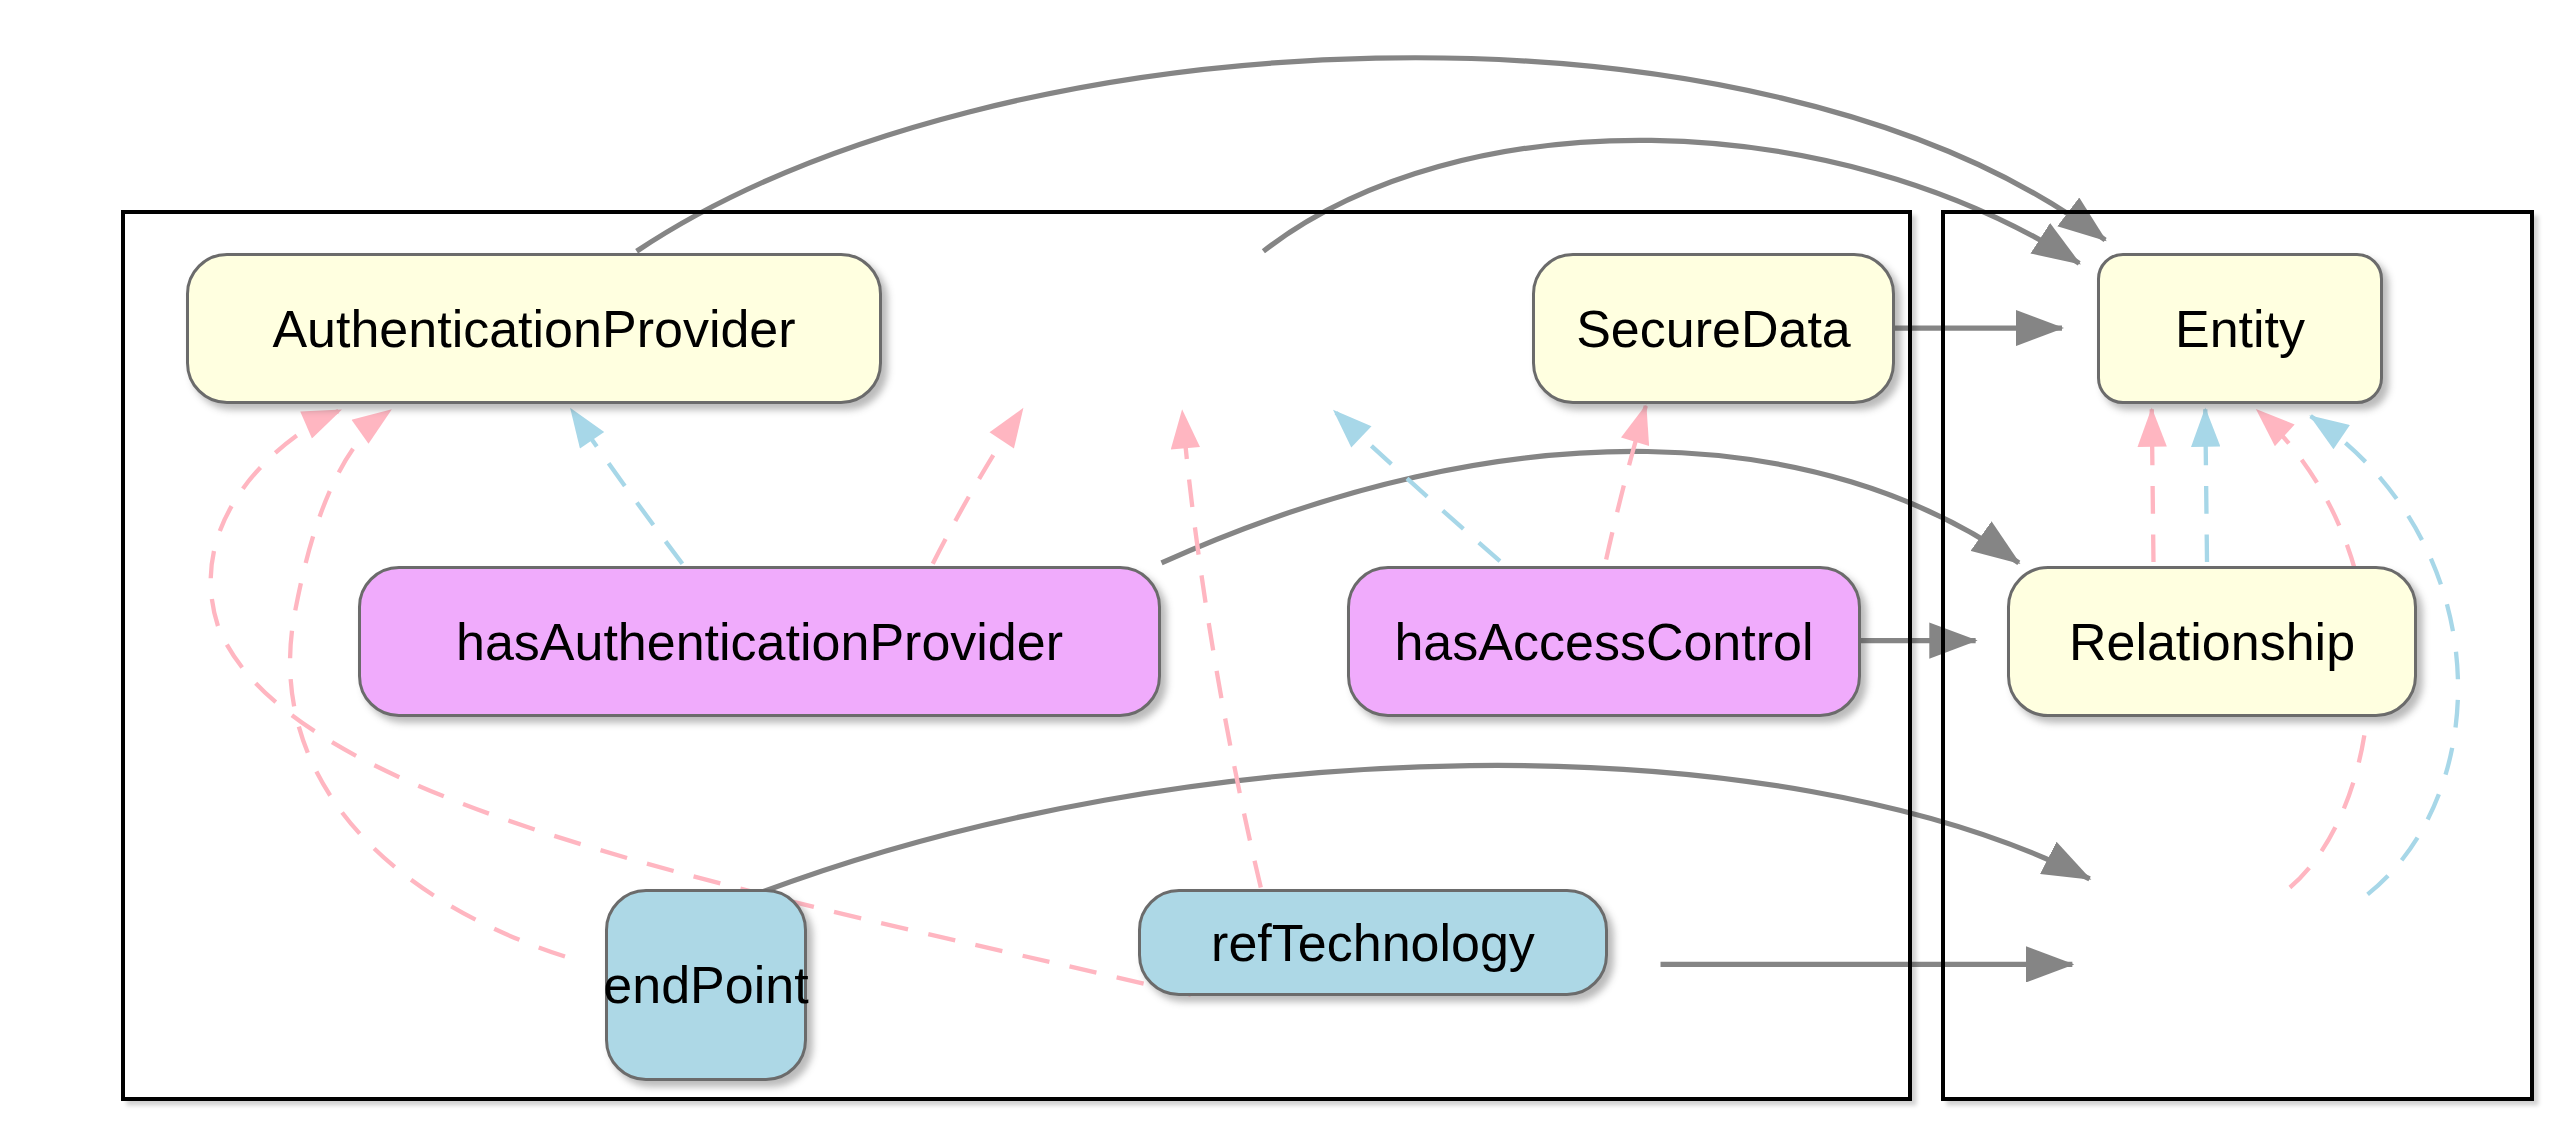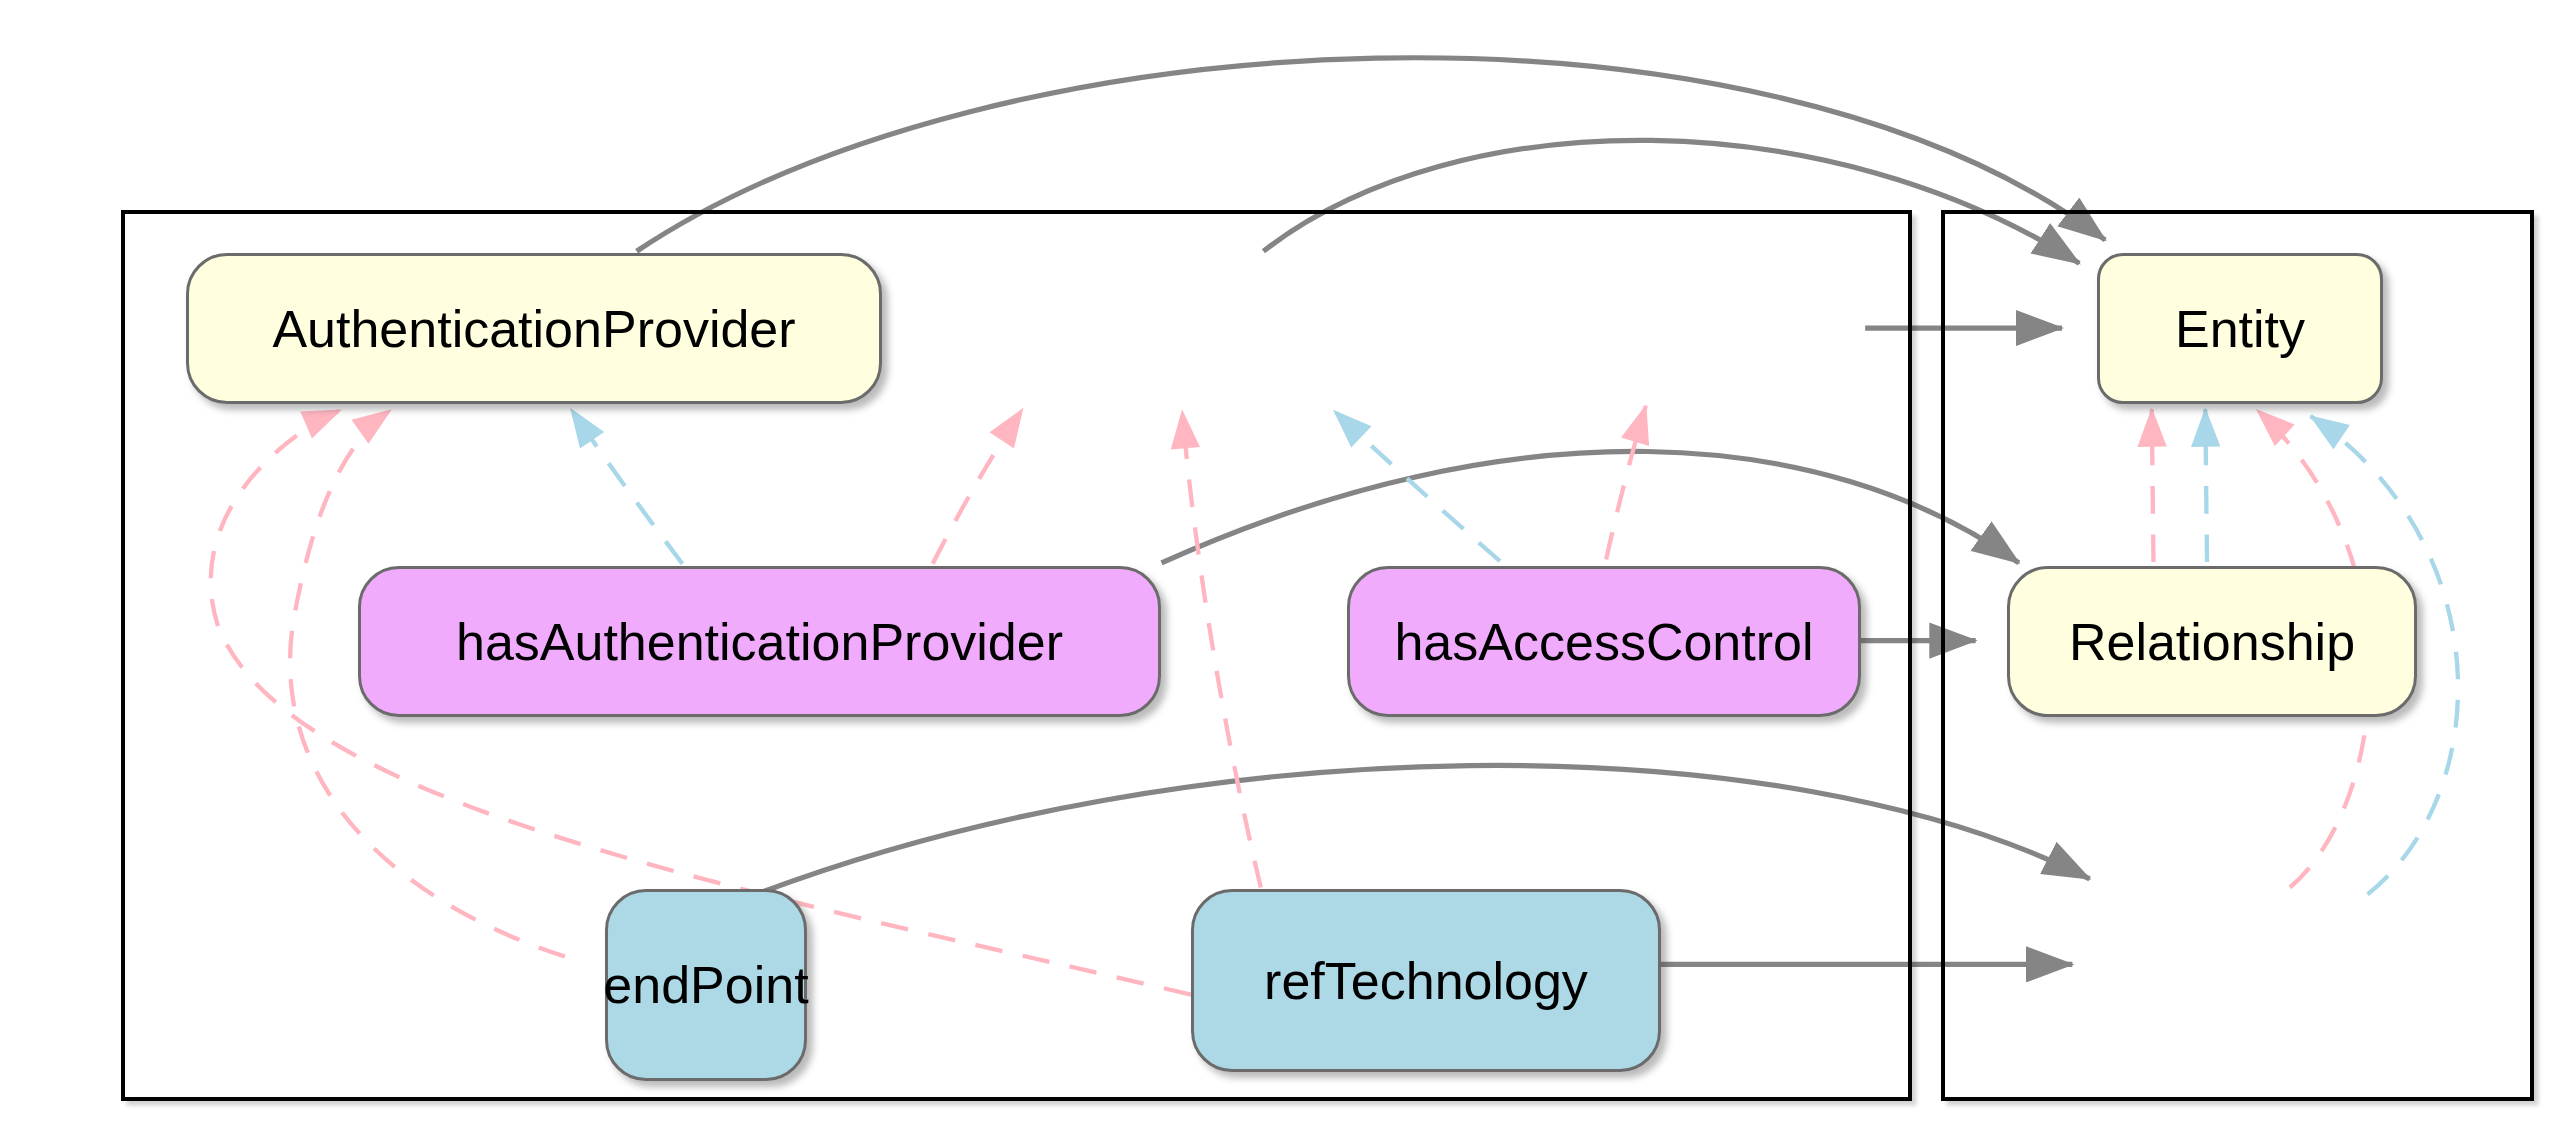--- a/index.html
+++ b/index.html
@@ -33,21 +33,21 @@
   .kind-object-property{background:#f0abfc;}
   .kind-datatype-property{background:#ADD8E6;}
   #node-authentication-provider{left:157px;top:253px;width:696px;height:151px;}
   #node-access-control{left:937px;top:253px;width:471px;height:151px;}
   #node-secure-data{left:1503px;top:253px;width:363px;height:151px;}
   #node-entity{left:2068px;top:253px;width:286px;height:151px;border-radius:26px;}
   #node-has-authentication-provider{left:358px;top:566px;width:803px;height:151px;}
   #node-has-access-control{left:1347px;top:566px;width:514px;height:151px;}
   #node-relationship{left:1978px;top:566px;width:410px;height:151px;}
   #node-end-point{left:565px;top:889px;width:202px;height:192px;margin-left:40px;}
-  #node-ref-technology{left:1191px;top:889px;width:470px;height:183px;}
+  #node-ref-technology{left:1138px;top:889px;width:470px;height:107px;}
   #node-property{left:2077px;top:889px;width:302px;height:151px;}
   .edge{fill:none;}
   .edge-solid-gray{stroke:#858585;stroke-width:6;}
   .edge-dashed-pink{stroke:#FFB6C1;stroke-width:5;stroke-dasharray:32 24;}
   .edge-dashed-blue{stroke:#A7D7E8;stroke-width:5;stroke-dasharray:32 24;}
 </style>
 </head>
 <body>
 
 <div id="canvas">
@@ -85,20 +85,23 @@
         <path d="M 2742,1036 C 2888,920 2895,630 2676,482" class="edge edge-dashed-blue" marker-end="url(#ah-blue)"></path>
       </g>
   </svg>
 
   <div class="cluster" id="cluster-ontology"></div>
   <div class="cluster" id="cluster-metamodel"></div>
 
   <div class="node kind-class" id="node-authentication-provider">
     <span>AuthenticationProvider</span>
   </div>
+  <div class="node kind-class" id="node-secure-data">
+    <span>SecureData</span>
+  </div>
   <div class="node kind-class" id="node-entity">
     <span>Entity</span>
   </div>
   <div class="node kind-object-property" id="node-has-authentication-provider">
     <span>hasAuthenticationProvider</span>
   </div>
   <div class="node kind-object-property" id="node-has-access-control">
     <span>hasAccessControl</span>
   </div>
   <div class="node kind-class" id="node-relationship">

